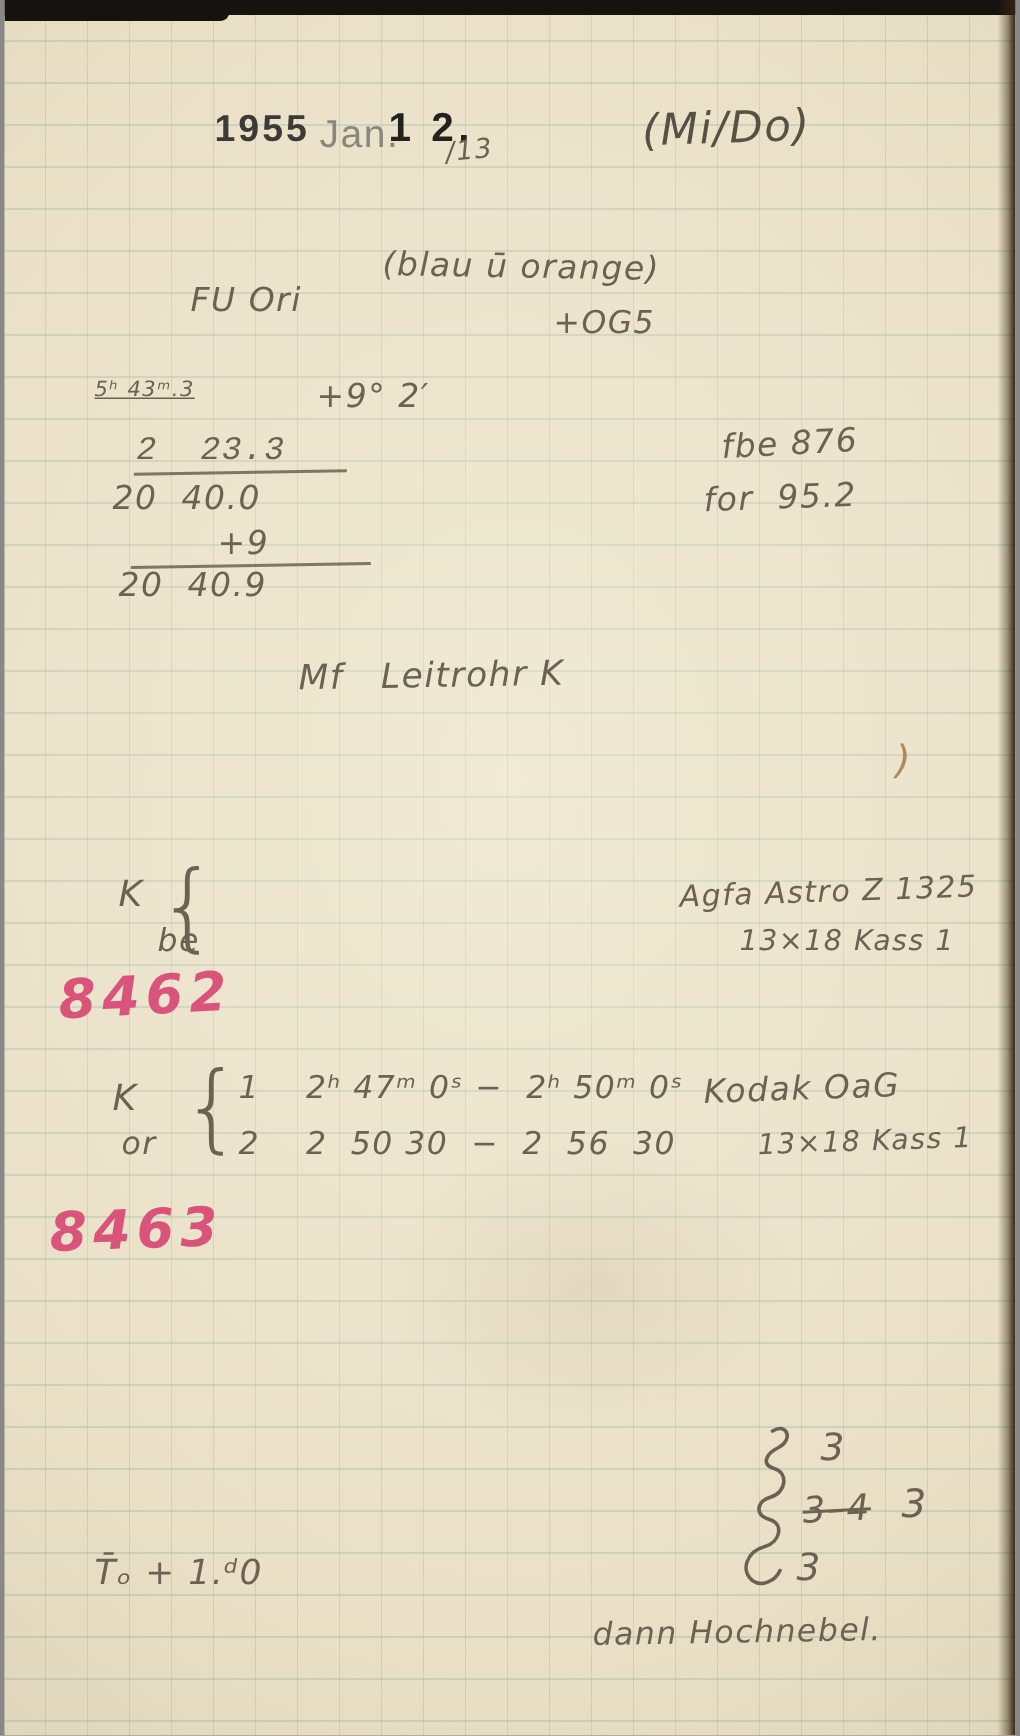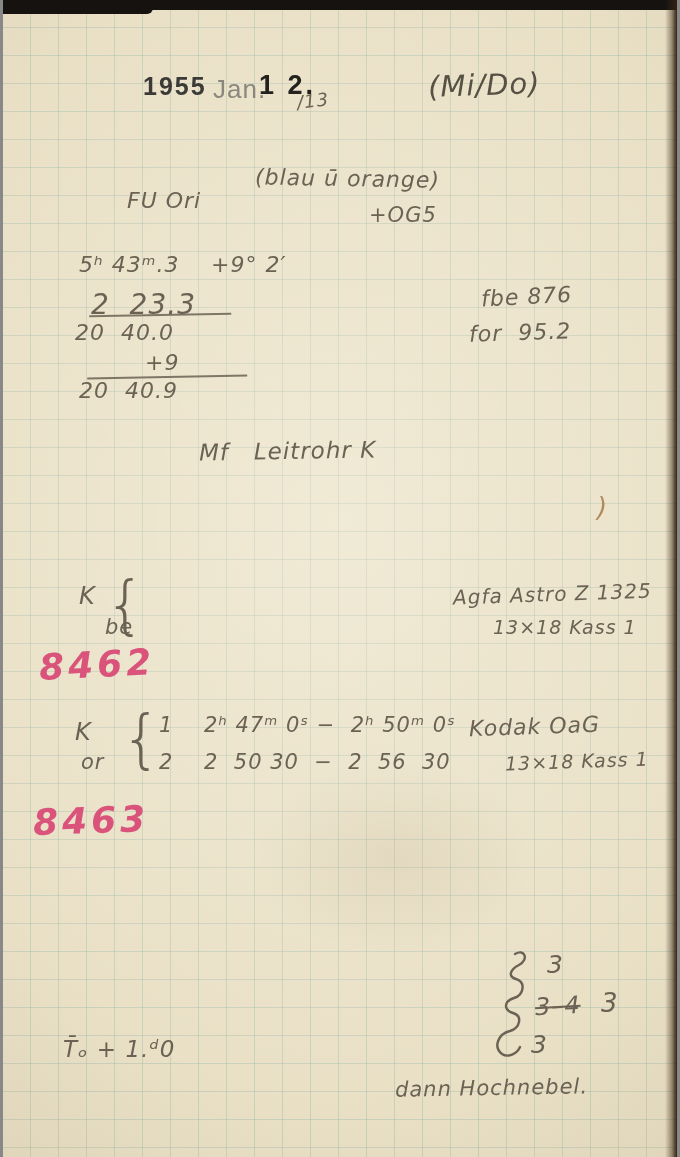--- a/index.html
+++ b/index.html
@@ -41,23 +41,23 @@
   <span class="stamp" style="left:140px;top:72px;font-size:25px;font-weight:bold;color:#3b3a36;letter-spacing:2px;">1955</span>
   <span class="stamp" style="left:210px;top:74px;font-size:26px;color:#8a887e;letter-spacing:1px;">Jan.</span>
   <span class="stamp" style="left:256px;top:70px;font-size:27px;font-weight:bold;color:#23221f;letter-spacing:3px;">1 2.</span>
   <span class="hand" style="left:294px;top:90px;font-size:18px;transform:rotate(-6deg);">/13</span>
   <span class="hand hand-dark" style="left:425px;top:68px;font-size:29px;transform:rotate(-2deg);">(Mi/Do)</span>
 
   <span class="hand" style="left:124px;top:188px;font-size:22px;">FU Ori</span>
   <span class="hand" style="left:252px;top:166px;font-size:22px;transform:rotate(1deg);">(blau ū orange)</span>
   <span class="hand" style="left:366px;top:203px;font-size:21px;">+OG5</span>
 
-  <span class="hand" style="left:76px;top:252px;font-size:22px;">5ʰ 43ᵐ.3</span>
+  <span class="hand" style="left:60px;top:252px;font-size:14px;text-decoration:underline;">5ʰ 43ᵐ.3</span>
   <span class="hand" style="left:208px;top:252px;font-size:22px;">+9° 2′</span>
-  <span class="hand" style="left:88px;top:288px;font-size:28px;">2  23.3</span>
+  <span class="hand" style="left:88px;top:288px;font-size:22px;font-family:Liberation Mono, monospace;">2  23.3</span>
   <div class="uline" style="left:86px;top:290px;width:142px;height:24px;transform:rotate(-1deg);"></div>
   <span class="hand" style="left:72px;top:320px;font-size:22px;">20  40.0</span>
   <span class="hand" style="left:142px;top:350px;font-size:22px;">+9</span>
   <div class="uline" style="left:84px;top:352px;width:160px;height:24px;transform:rotate(-1deg);"></div>
   <span class="hand" style="left:76px;top:378px;font-size:22px;">20  40.9</span>
 
   <span class="hand" style="left:478px;top:284px;font-size:22px;transform:rotate(-3deg);">fbe 876</span>
   <span class="hand" style="left:466px;top:320px;font-size:22px;transform:rotate(-2deg);">for  95.2</span>
 
   <span class="hand" style="left:196px;top:438px;font-size:23px;transform:rotate(-1deg);">Mf   Leitrohr K</span>

